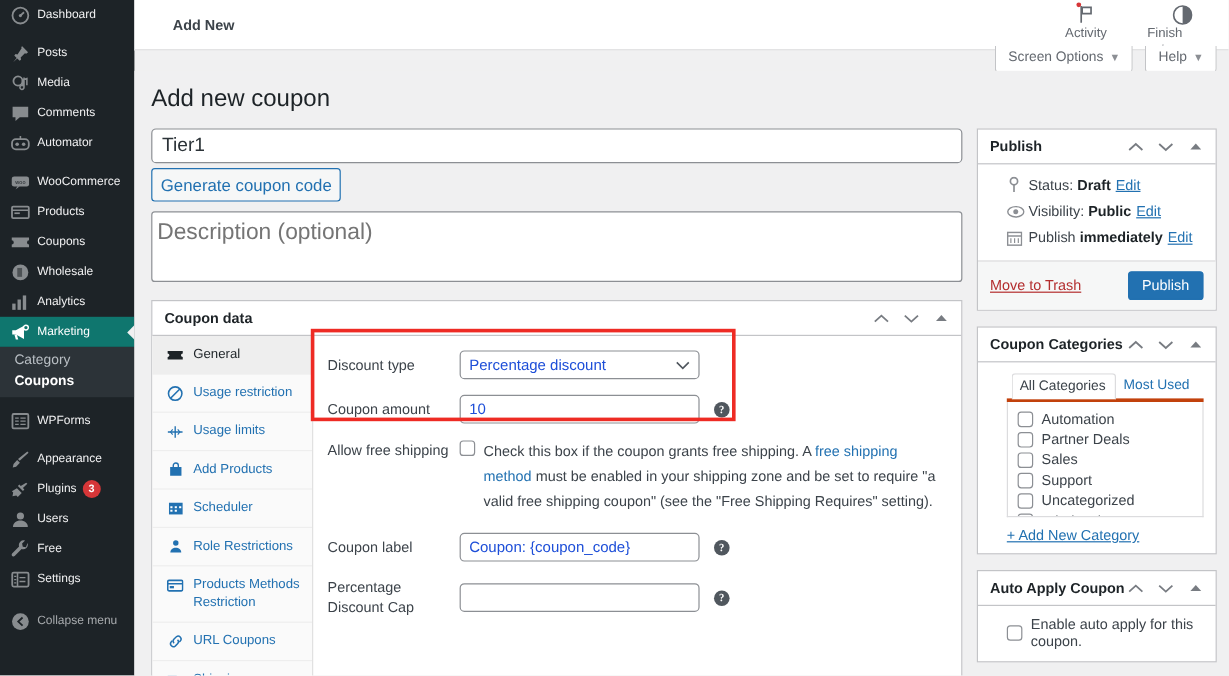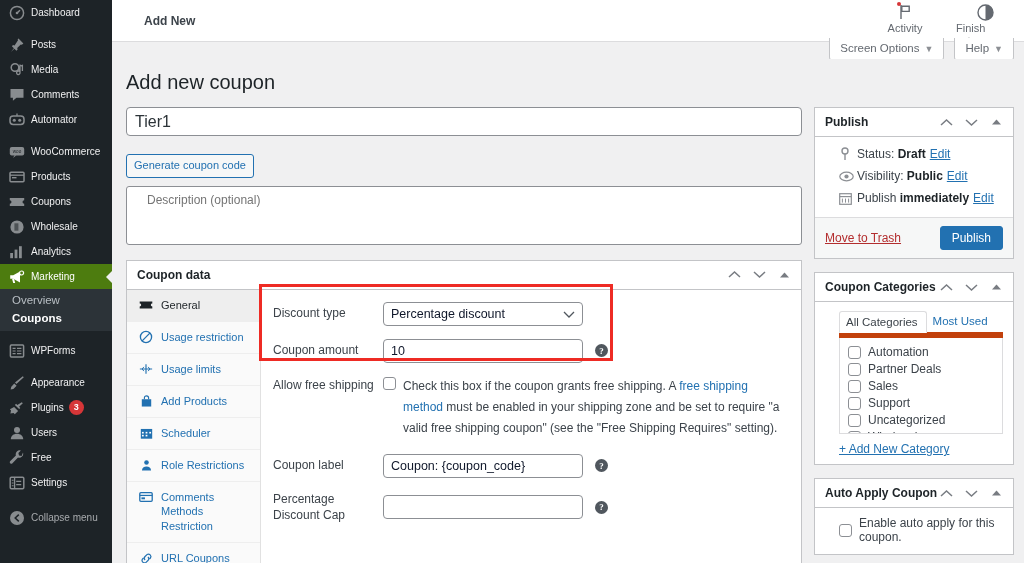--- a/index.html
+++ b/index.html
@@ -37,21 +37,21 @@
     width: 18px; height: 18px;
     display: inline-flex; align-items: center; justify-content: center;
     margin-right: 5px;
     flex: 0 0 18px;
     opacity: .78;
   }
   .menu-item .mi-icon svg { display:block; }
   .menu-item .mi-label { font-size: 10px; }
   .menu-item.sep-top { margin-top: 7px; }
   .menu-item.current {
-    background: #4d7c0f;
+    background: #0f766e;
     color: #fff;
   }
   .menu-item.current .mi-icon { opacity: 1; }
   .menu-item.current::after {
     content: ""; position: absolute; right: -1px; top: 50%;
     transform: translateY(-50%);
     border: 7px solid transparent;
     border-right-color: #f0f0f1;
   }
   .submenu { background: #2c3338; padding: 2px 0 4px 0; }
@@ -145,38 +145,38 @@
     border-radius: 4px;
     background: #fff;
     font-size: 16px;
     color: #2c3338;
     padding: 3px 8px;
     font-family: "Liberation Sans", sans-serif;
     outline: none;
   }
   .gen-btn {
     display: inline-block;
-    margin-top: 18px;
+    margin-top: 4px;
     background: #f6f7f7;
     border: 1px solid #2271b1;
     color: #2271b1;
     border-radius: 3px;
-    font-size: 11px;
+    font-size: 14px;
     padding: 2px 7px;
     line-height: 1.6;
     cursor: pointer;
   }
   .desc-area {
     margin-top: 8px;
     width: 100%; height: 59px;
     border: 1px solid #8c8f94;
     border-radius: 3px;
     background: #fff;
-    padding: 6px 20px;
-    font-size: 12px;
+    padding: 6px 4px;
+    font-size: 19px;
     color: #a7aaad;
     font-family: "Liberation Sans", sans-serif;
     resize: none;
     outline: none;
   }
 
   
   .postbox {
     background: #fff;
     border: 1px solid #c3c4c7;
@@ -217,21 +217,21 @@
   .frow { display: flex; align-items: center; margin-bottom: 13px; }
   .frow.align-top { align-items: flex-start; }
   .flabel { width: 110px; flex: 0 0 110px; font-size: 12px; color: #3c434a; line-height: 1.4; }
   .fctl { flex: 1; display: flex; align-items: center; }
   .wc-select, .wc-input {
     width: 200px; height: 24px;
     border: 1px solid #8c8f94;
     border-radius: 4px;
     background: #fff;
     font-size: 12.5px;
-    color: #0f172a;
+    color: #1d4ed8;
     padding: 0 7px;
     font-family: "Liberation Sans", sans-serif;
     outline: none;
     appearance: none;
   }
   .select-wrap { position: relative; width: 200px; }
   .select-wrap .chev {
     position: absolute; right: 8px; top: 50%; transform: translateY(-50%);
     pointer-events: none; color: #50575e;
   }
@@ -279,21 +279,21 @@
   }
   .trash-link { color: #b32d2e; font-size: 12px; text-decoration: underline; cursor: pointer; }
   .btn-primary {
     background: #2271b1; color: #fff;
     border: 1px solid #2271b1;
     border-radius: 3px;
     font-size: 12px;
     padding: 4px 11px;
     cursor: pointer;
   }
-  .cat-tabs { display: flex; border-bottom: 6px solid #c2410c; margin: 2px 0 0 0; }
+  .cat-tabs { display: flex; border-bottom: 3px solid #c2410c; margin: 2px 0 0 0; justify-content: center; }
   .cat-tab {
     font-size: 11.5px; padding: 4px 8px 4px 6px;
     color: #2271b1; cursor: pointer; position: relative; top: 1px;
   }
   .cat-tab.active {
     background: #fff; color: #3c434a;
     border: 1px solid #dcdcde; border-bottom-color: #fff;
     border-radius: 3px 3px 0 0;
   }
   .cat-list {
@@ -410,21 +410,21 @@
           <span class="mi-icon">
             <svg width="16" height="16" viewBox="0 0 16 16">
               <path d="M1.2 6.2h3L11 2.4v11.2L4.2 9.8h-3z" fill="#fff"></path>
               <circle cx="12.6" cy="4" r="2" fill="none" stroke="#fff" stroke-width="1.2"></circle>
               <path d="M3 9.8l1.2 4.2h2L5 9.8z" fill="#fff"></path>
             </svg>
           </span>
           <span class="mi-label">Marketing</span>
         </div>
         <div class="submenu">
-          <span class="sub-item">Overview</span>
+          <span class="sub-item">Category</span>
           <span class="sub-item current">Coupons</span>
         </div>
         <div class="menu-item sep-top">
           <span class="mi-icon">
             <svg width="16" height="16" viewBox="0 0 16 16">
               <rect x="1.4" y="2" width="13.2" height="12" rx="1" fill="none" stroke="#a7aaad" stroke-width="1.5"></rect>
               <path d="M3.6 5.4h3M8 5.4h4.4M3.6 8h3M8 8h4.4M3.6 10.6h3M8 10.6h4.4" stroke="#a7aaad" stroke-width="1.1"></path>
             </svg>
           </span>
           <span class="mi-label">WPForms</span>
@@ -613,21 +613,21 @@
                   <span>Role Restrictions</span>
                 </div>
                 <div class="cd-tab">
                   <span class="t-ico">
                     <svg width="14" height="14" viewBox="0 0 16 16">
                       <rect x="0.9" y="3" width="14.2" height="10" rx="1.2" fill="none" stroke="#2271b1" stroke-width="1.5"></rect>
                       <path d="M0.9 6.2h14.2" stroke="#2271b1" stroke-width="1.4"></path>
                       <rect x="2.8" y="8.4" width="4" height="2.2" fill="#2271b1"></rect>
                     </svg>
                   </span>
-                  <span>Comments Methods Restriction</span>
+                  <span>Products Methods Restriction</span>
                 </div>
                 <div class="cd-tab">
                   <span class="t-ico">
                     <svg width="13" height="13" viewBox="0 0 16 16">
                       <path d="M6.2 9.8a3 3 0 0 1 0-4.2l2.4-2.4a3 3 0 0 1 4.2 4.2l-1.2 1.2" fill="none" stroke="#2271b1" stroke-width="1.5"></path>
                       <path d="M9.8 6.2a3 3 0 0 1 0 4.2l-2.4 2.4a3 3 0 0 1-4.2-4.2l1.2-1.2" fill="none" stroke="#2271b1" stroke-width="1.5"></path>
                     </svg>
                   </span>
                   <span>URL Coupons</span>
                 </div>

